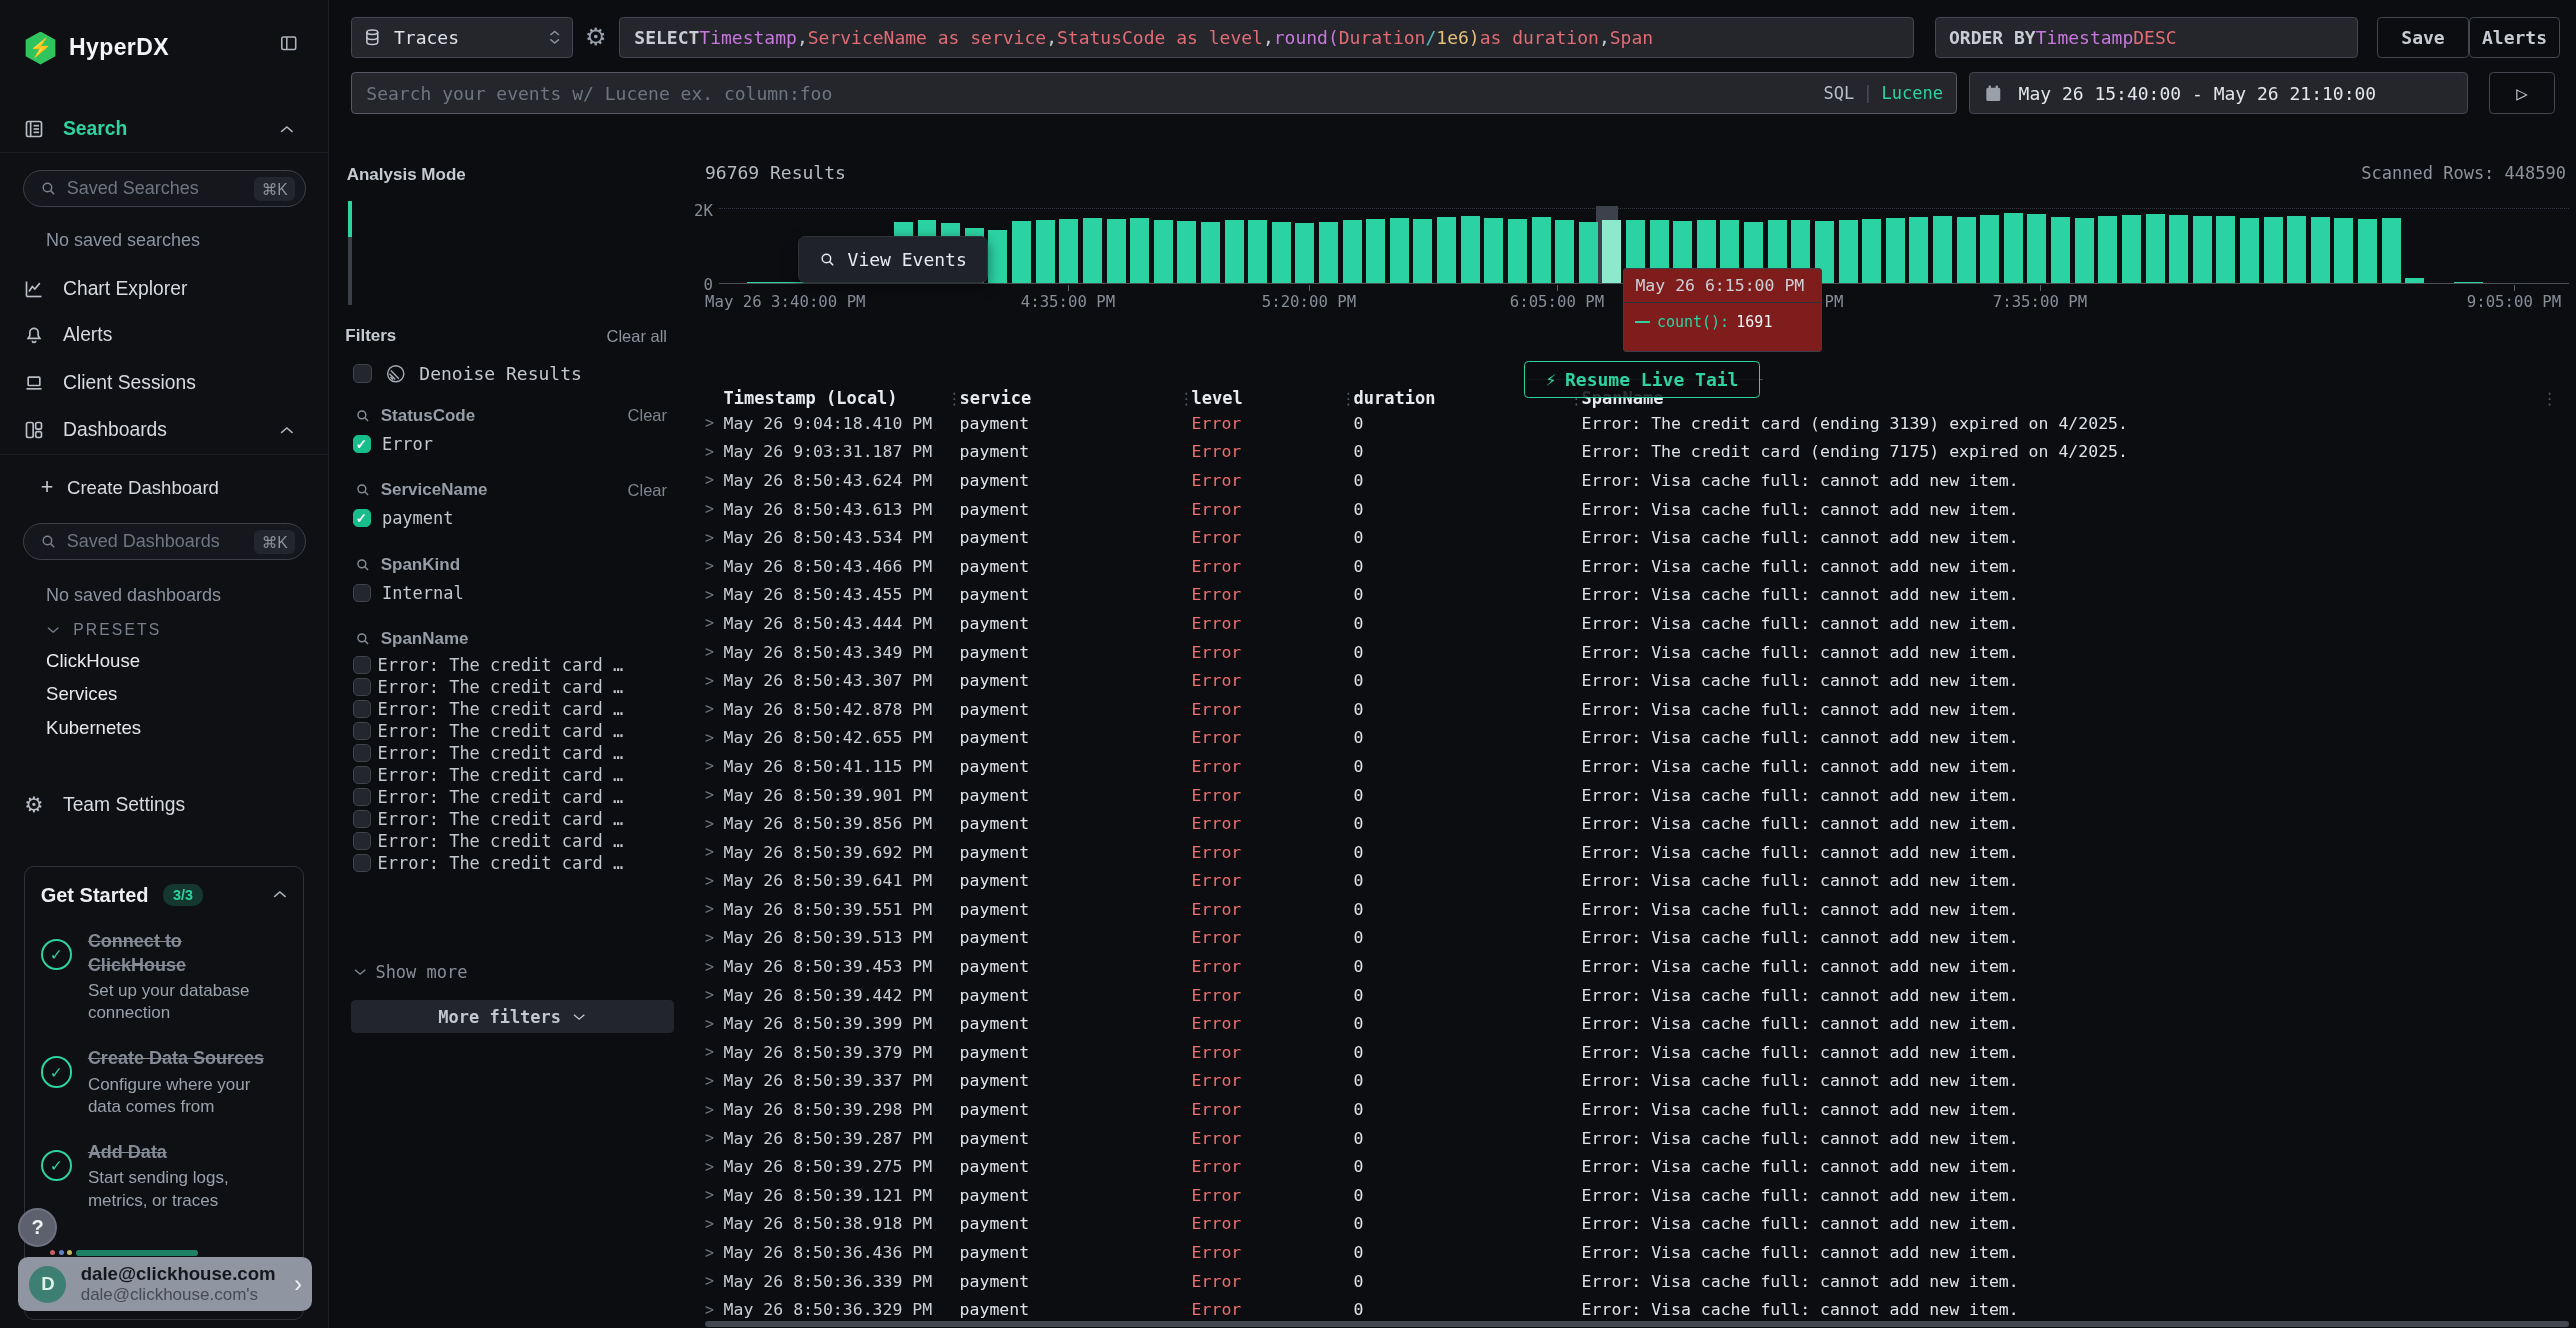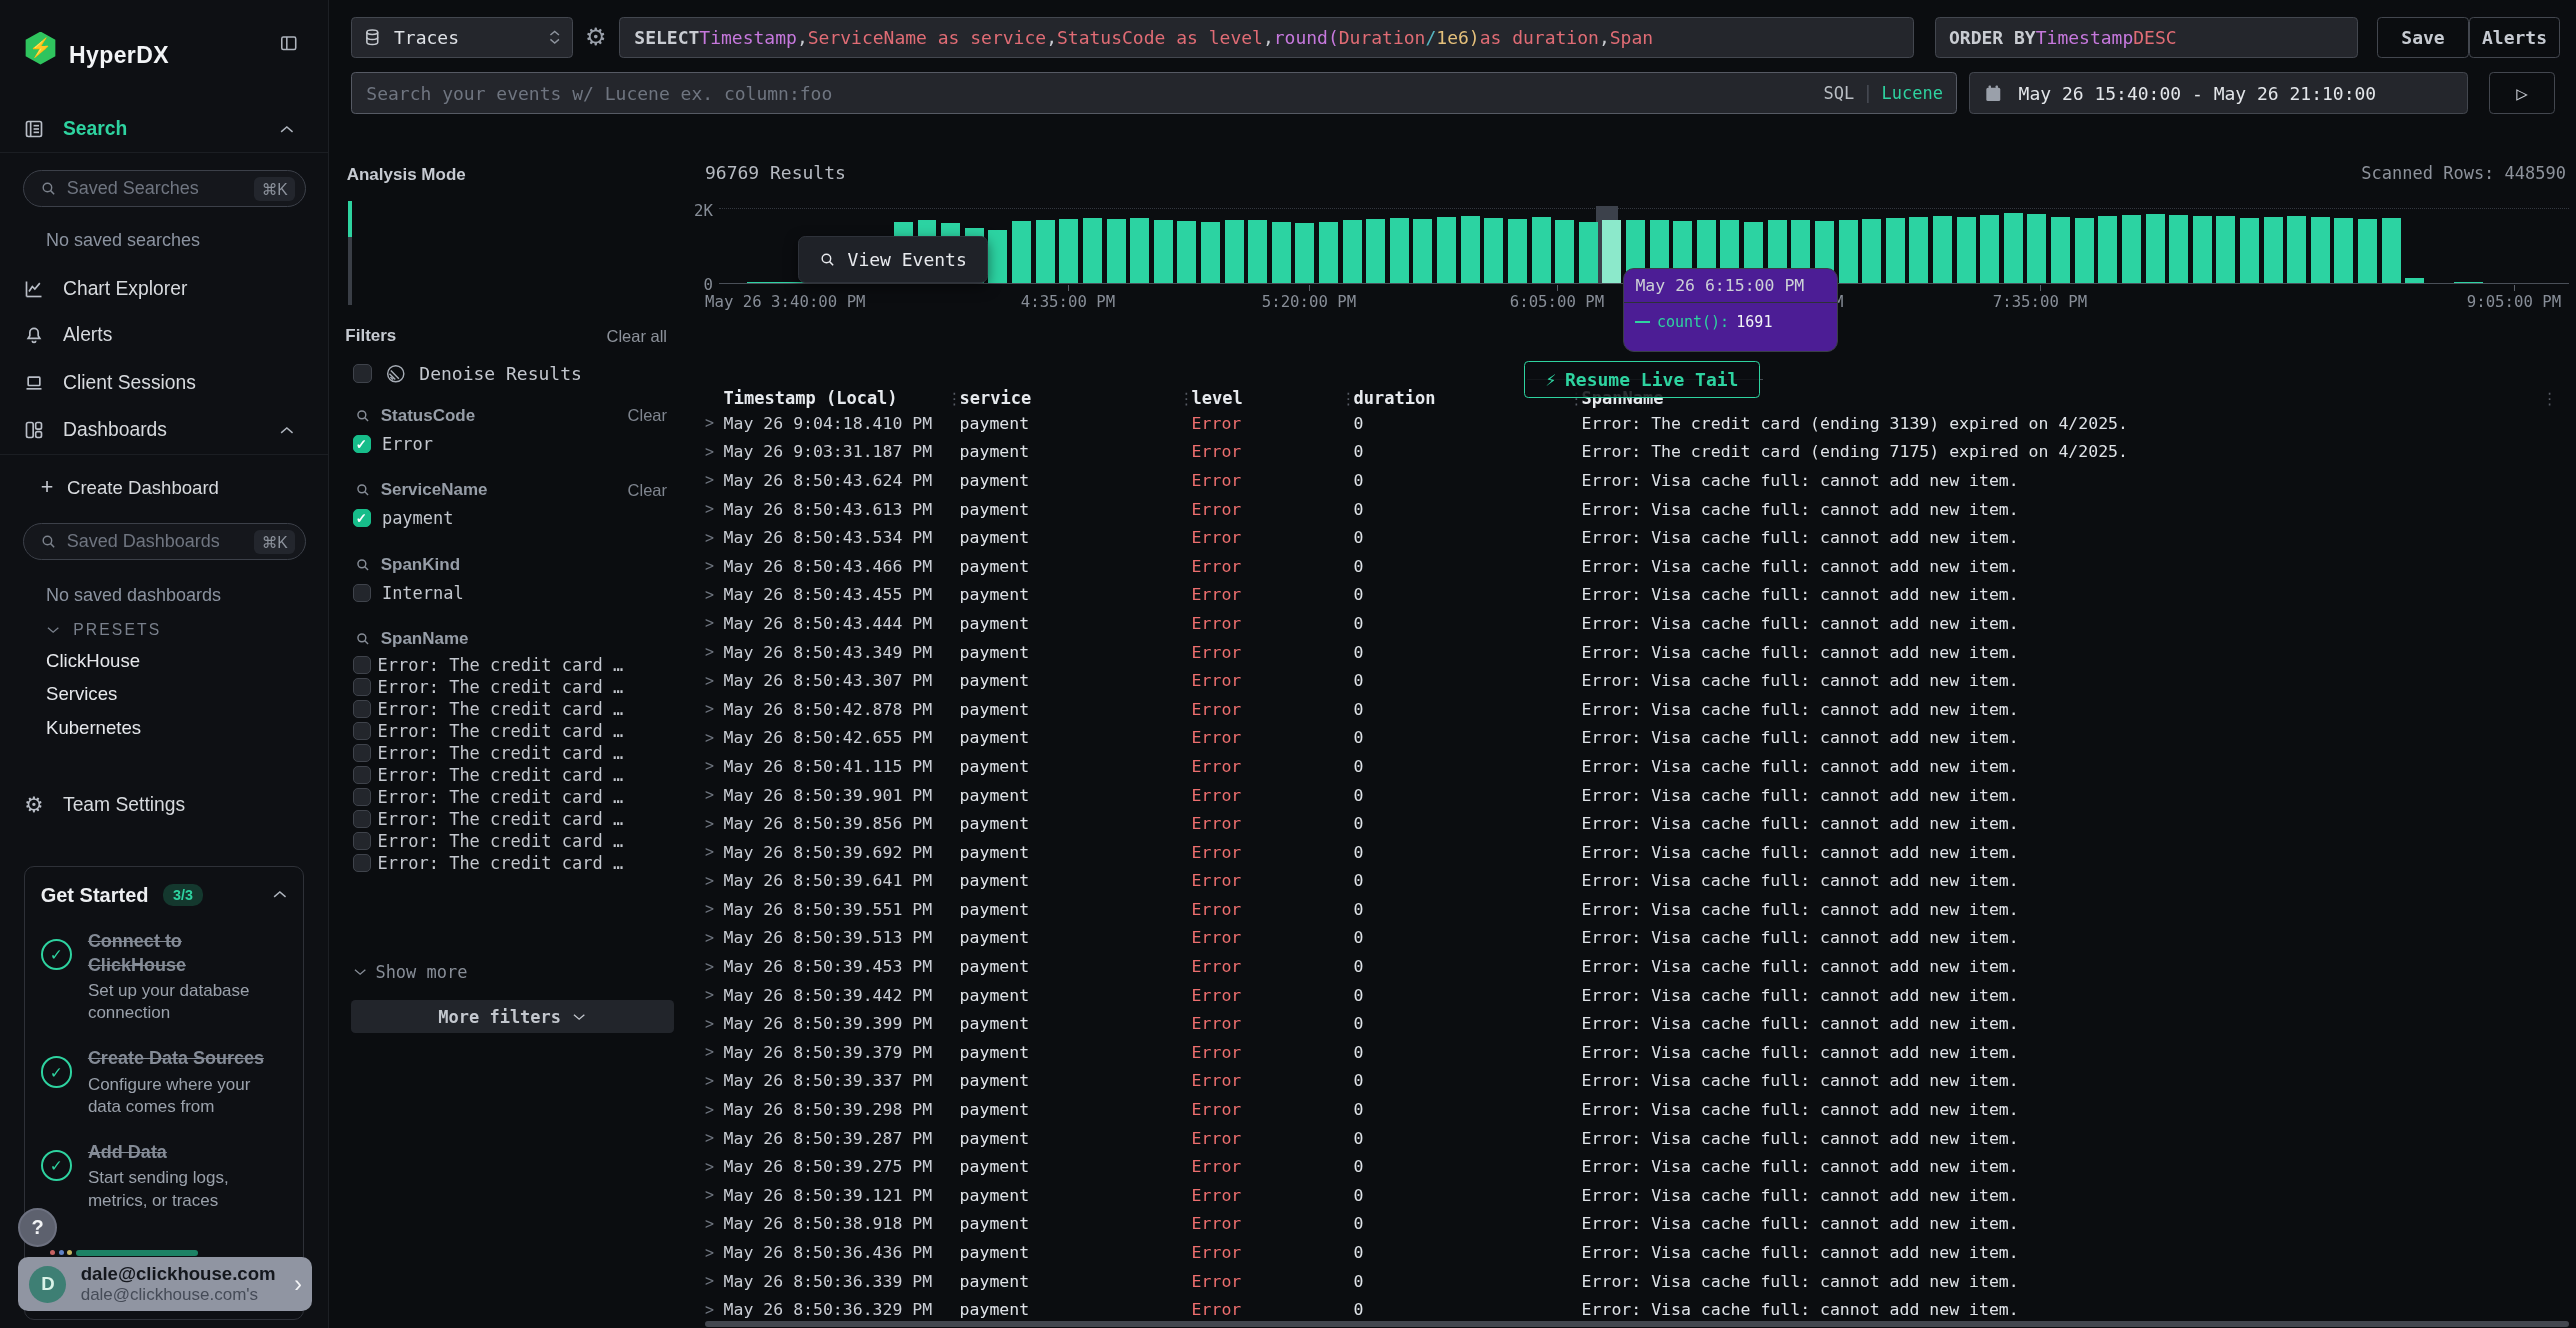--- a/index.html
+++ b/index.html
@@ -6,21 +6,21 @@
   html,body { background:#08090b; }
   .app { position:relative; width:2576px; height:1328px; overflow:hidden;
          background:#0b0d10; font-family:"Liberation Sans", sans-serif; color:#dfe2e7; }
 
   
   .sidebar { position:absolute; left:0; top:0; width:329px; height:1328px;
              background:#0e1014; border-right:1.4px solid #1d2025; }
   .logo-hex { position:absolute; left:24px; top:31.5px; width:33px; height:33px; background:#2fc45e;
               clip-path:polygon(50% 0,95% 25%,95% 75%,50% 100%,5% 75%,5% 25%); display:flex;align-items:center;justify-content:center;
               color:#0b0d10; font-size:18.6px; }
-  .logo-text { position:absolute; left:69px; top:34px; font-size:23px; font-weight:bold; color:#f2f4f6; letter-spacing:0.4px;margin-top:8px;}
+  .logo-text { position:absolute; left:69px; top:34px; font-size:23px; font-weight:bold; color:#f2f4f6; letter-spacing:0.4px;}
   .panel-toggle { position:absolute; left:278px; top:34px; color:#aeb4bd; }
   .nav-row { position:absolute; left:0; width:328px; height:31.5px; display:flex; align-items:center; cursor:pointer; }
   .nav-row .ic { position:absolute; left:24px; width:20px; height:20px; color:#b9bec7; display:flex; align-items:center; justify-content:center;}
   .nav-row .lbl { position:absolute; left:63px; font-size:19.3px; color:#d7dade; }
   .nav-row.active .lbl { color:#2ed3a0; font-weight:bold; }
   .nav-chev { position:absolute; right:33px; color:#aeb4bd; }
   .side-div { position:absolute; left:0; width:328px; height:0.7px; background:#1b1e23; }
   .pill-input { position:absolute; left:23px; width:283px; height:37px; border:1.4px solid #3c4049;
                 border-radius:18.6px; background:#15171c; display:flex; align-items:center; }
   .pill-input .mag { margin-left:15.7px; color:#7c828c; }
@@ -129,22 +129,22 @@
   .bar { position:absolute; bottom:0; width:18.6px; background:#2cd3a2; }
   .bar.hover { background:#8ce9cb; }
   .zeroline { position:absolute; top:282px; height:2.1px; background:#2cd3a2; }
   .xtick { position:absolute; top:292px; font-family:"DejaVu Sans Mono",monospace; font-size:15.7px; color:#878d97; white-space:nowrap;}
   .tickmark { position:absolute; top:285px; width:1.4px; height:6.4px; background:#5a5f68; }
   .view-events { position:absolute; left:798px; top:236px; width:190px; height:47px; background:#1f2228;
                  border:0.7px solid #2e323a; border-radius:7.2px; box-shadow:0 4.3px 13px rgba(0,0,0,.5);
                  display:flex; align-items:center; justify-content:center; gap:11.4px; cursor:pointer;
                  font-family:"DejaVu Sans Mono",monospace; font-size:18px; color:#e8eaee; }
   .crosshair { position:absolute; left:1527px; top:379px; width:236px; height:1.4px; background:#565b64; opacity:.8;}
-  .tooltip { position:absolute; left:1623px; top:268px; width:215px; height:84px; background:#4c1d95;
-             border:1.4px solid #3a3e46; border-radius:11px; font-family:"DejaVu Sans Mono",monospace; z-index:3;}
+  .tooltip { position:absolute; left:1623px; top:268px; width:199px; height:84px; background:#7f1d1d;
+             border:1.4px solid #3a3e46; border-radius:3px; font-family:"DejaVu Sans Mono",monospace; z-index:3;}
   .tooltip .hd { padding:7.2px 11.4px; font-size:16.5px; color:#ccd0d6; border-bottom:0.7px solid #2d3138; }
   .tooltip .row { padding:10px 11.4px; font-size:15px; display:flex; align-items:center; gap:7.2px;}
   .tooltip .dash { width:14.3px; height:2.1px; background:#2ed3a0; }
   .tooltip .ser { color:#2ed3a0; } .tooltip .val { color:#f2f4f6; }
   .resume { position:absolute; left:1524px; top:361px; width:236px; height:37px; border:1.4px solid #2ed3a0;
             border-radius:4.3px; background:rgba(11,13,16,.85); color:#2ed3a0; z-index:4;
             font-family:"DejaVu Sans Mono",monospace; font-size:18px; font-weight:bold;
             display:flex; align-items:center; justify-content:center; gap:8.6px; cursor:pointer;}
 
   

